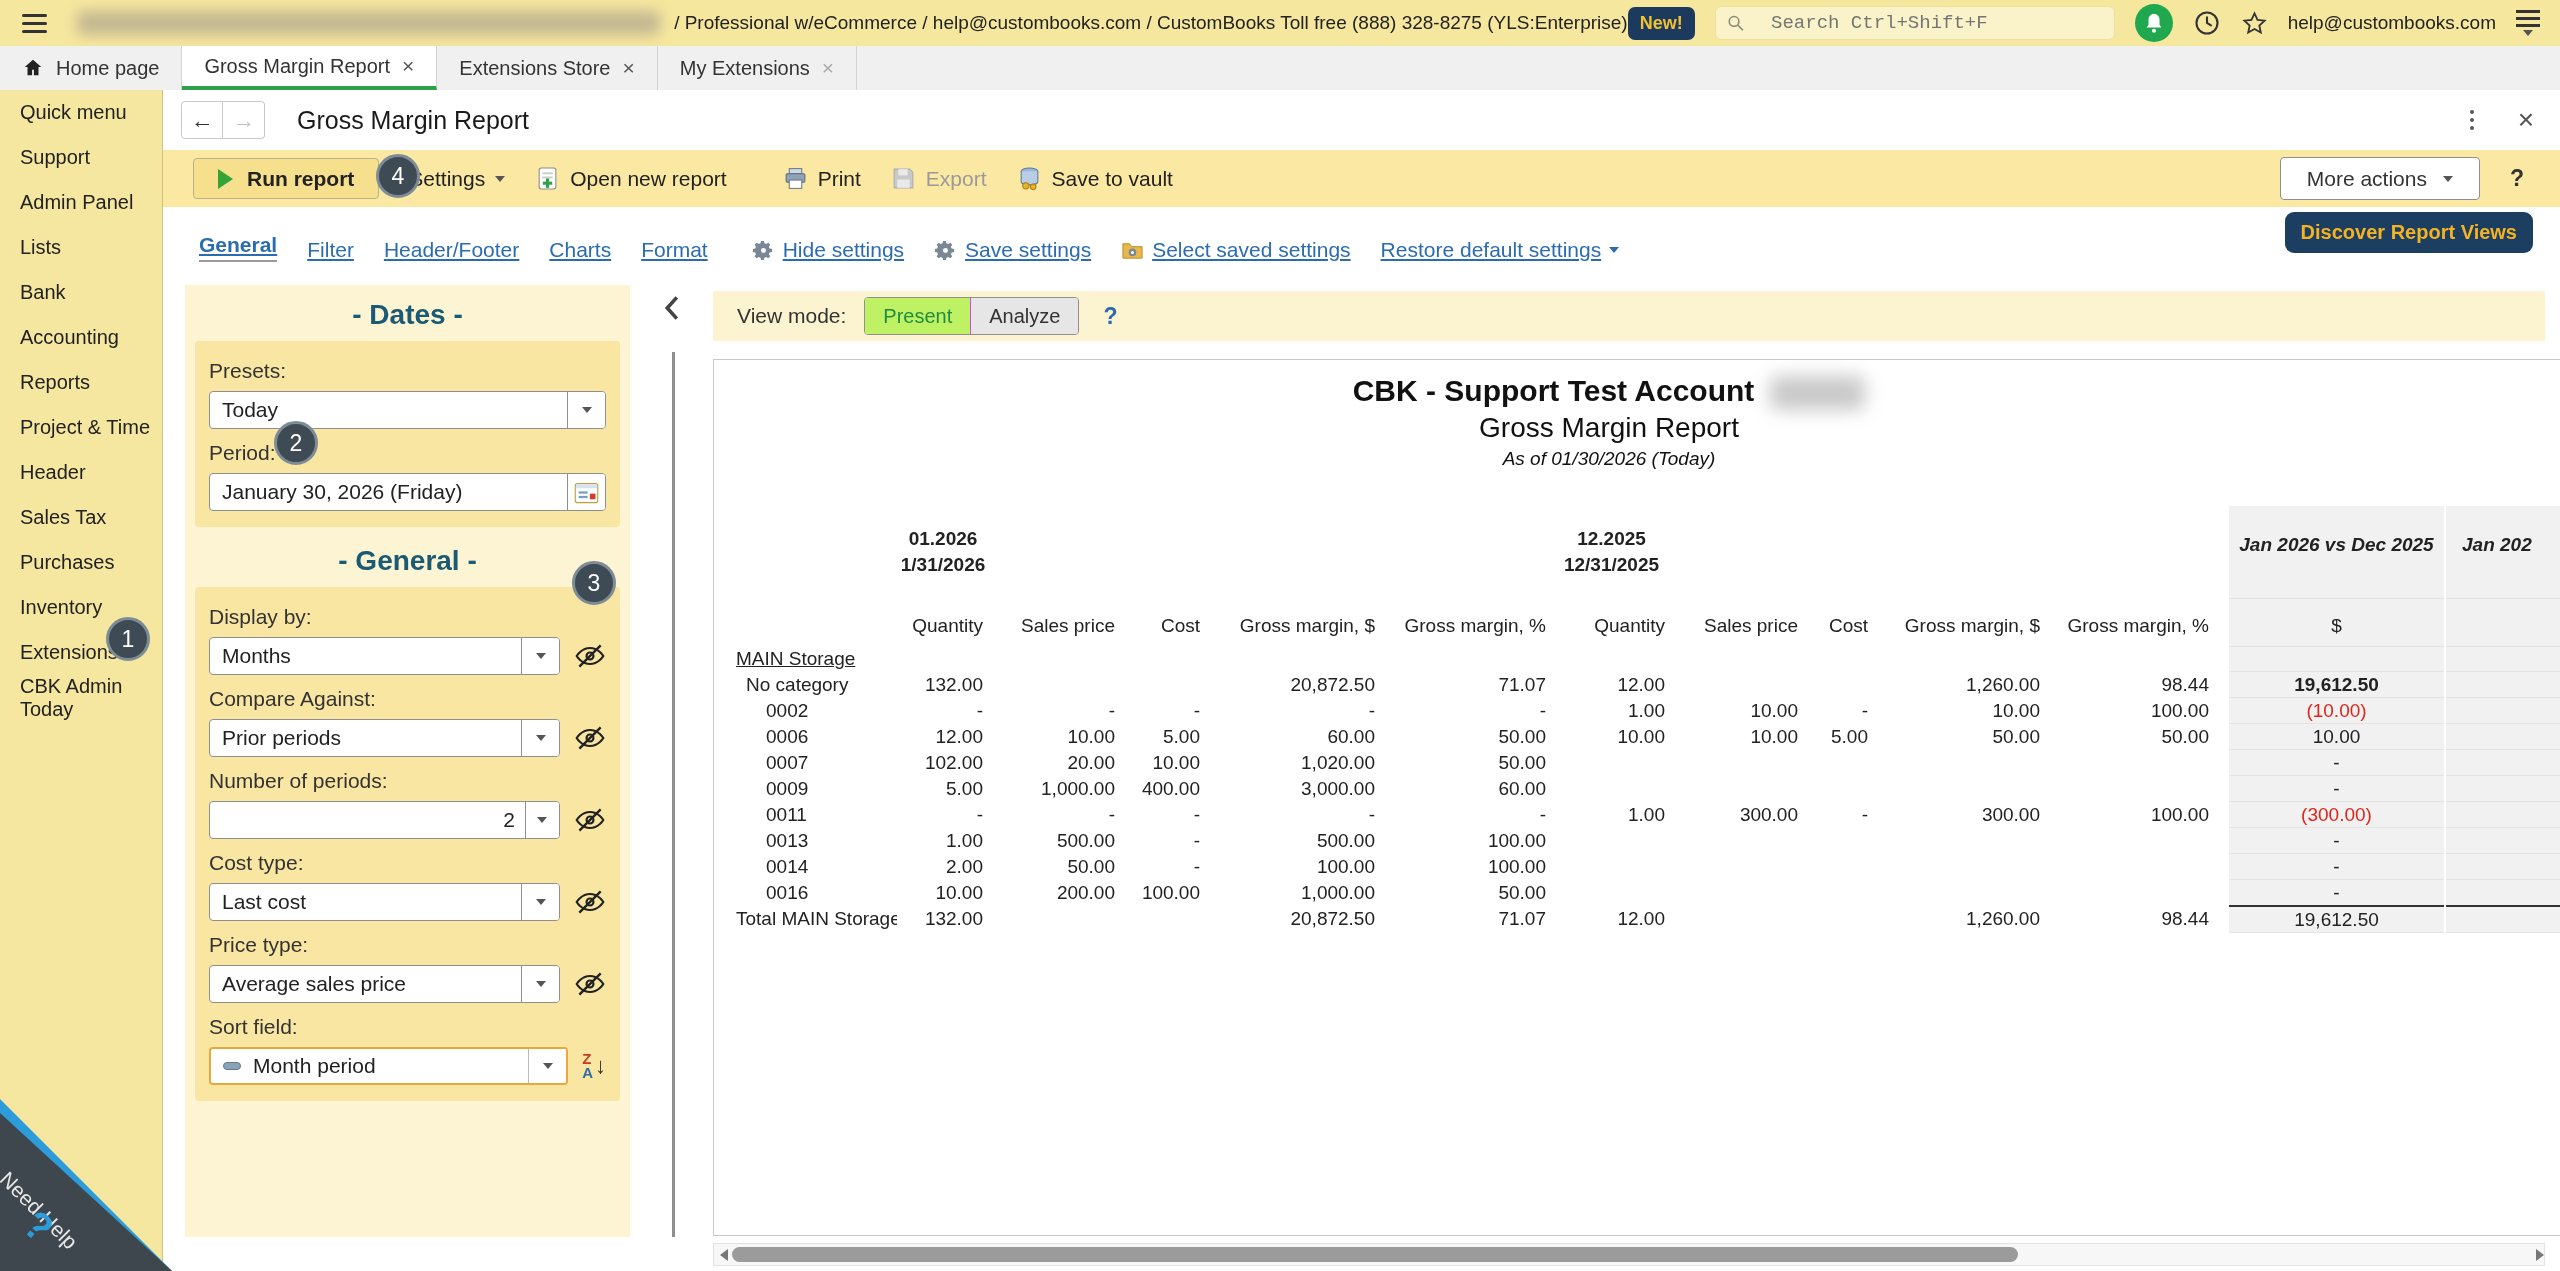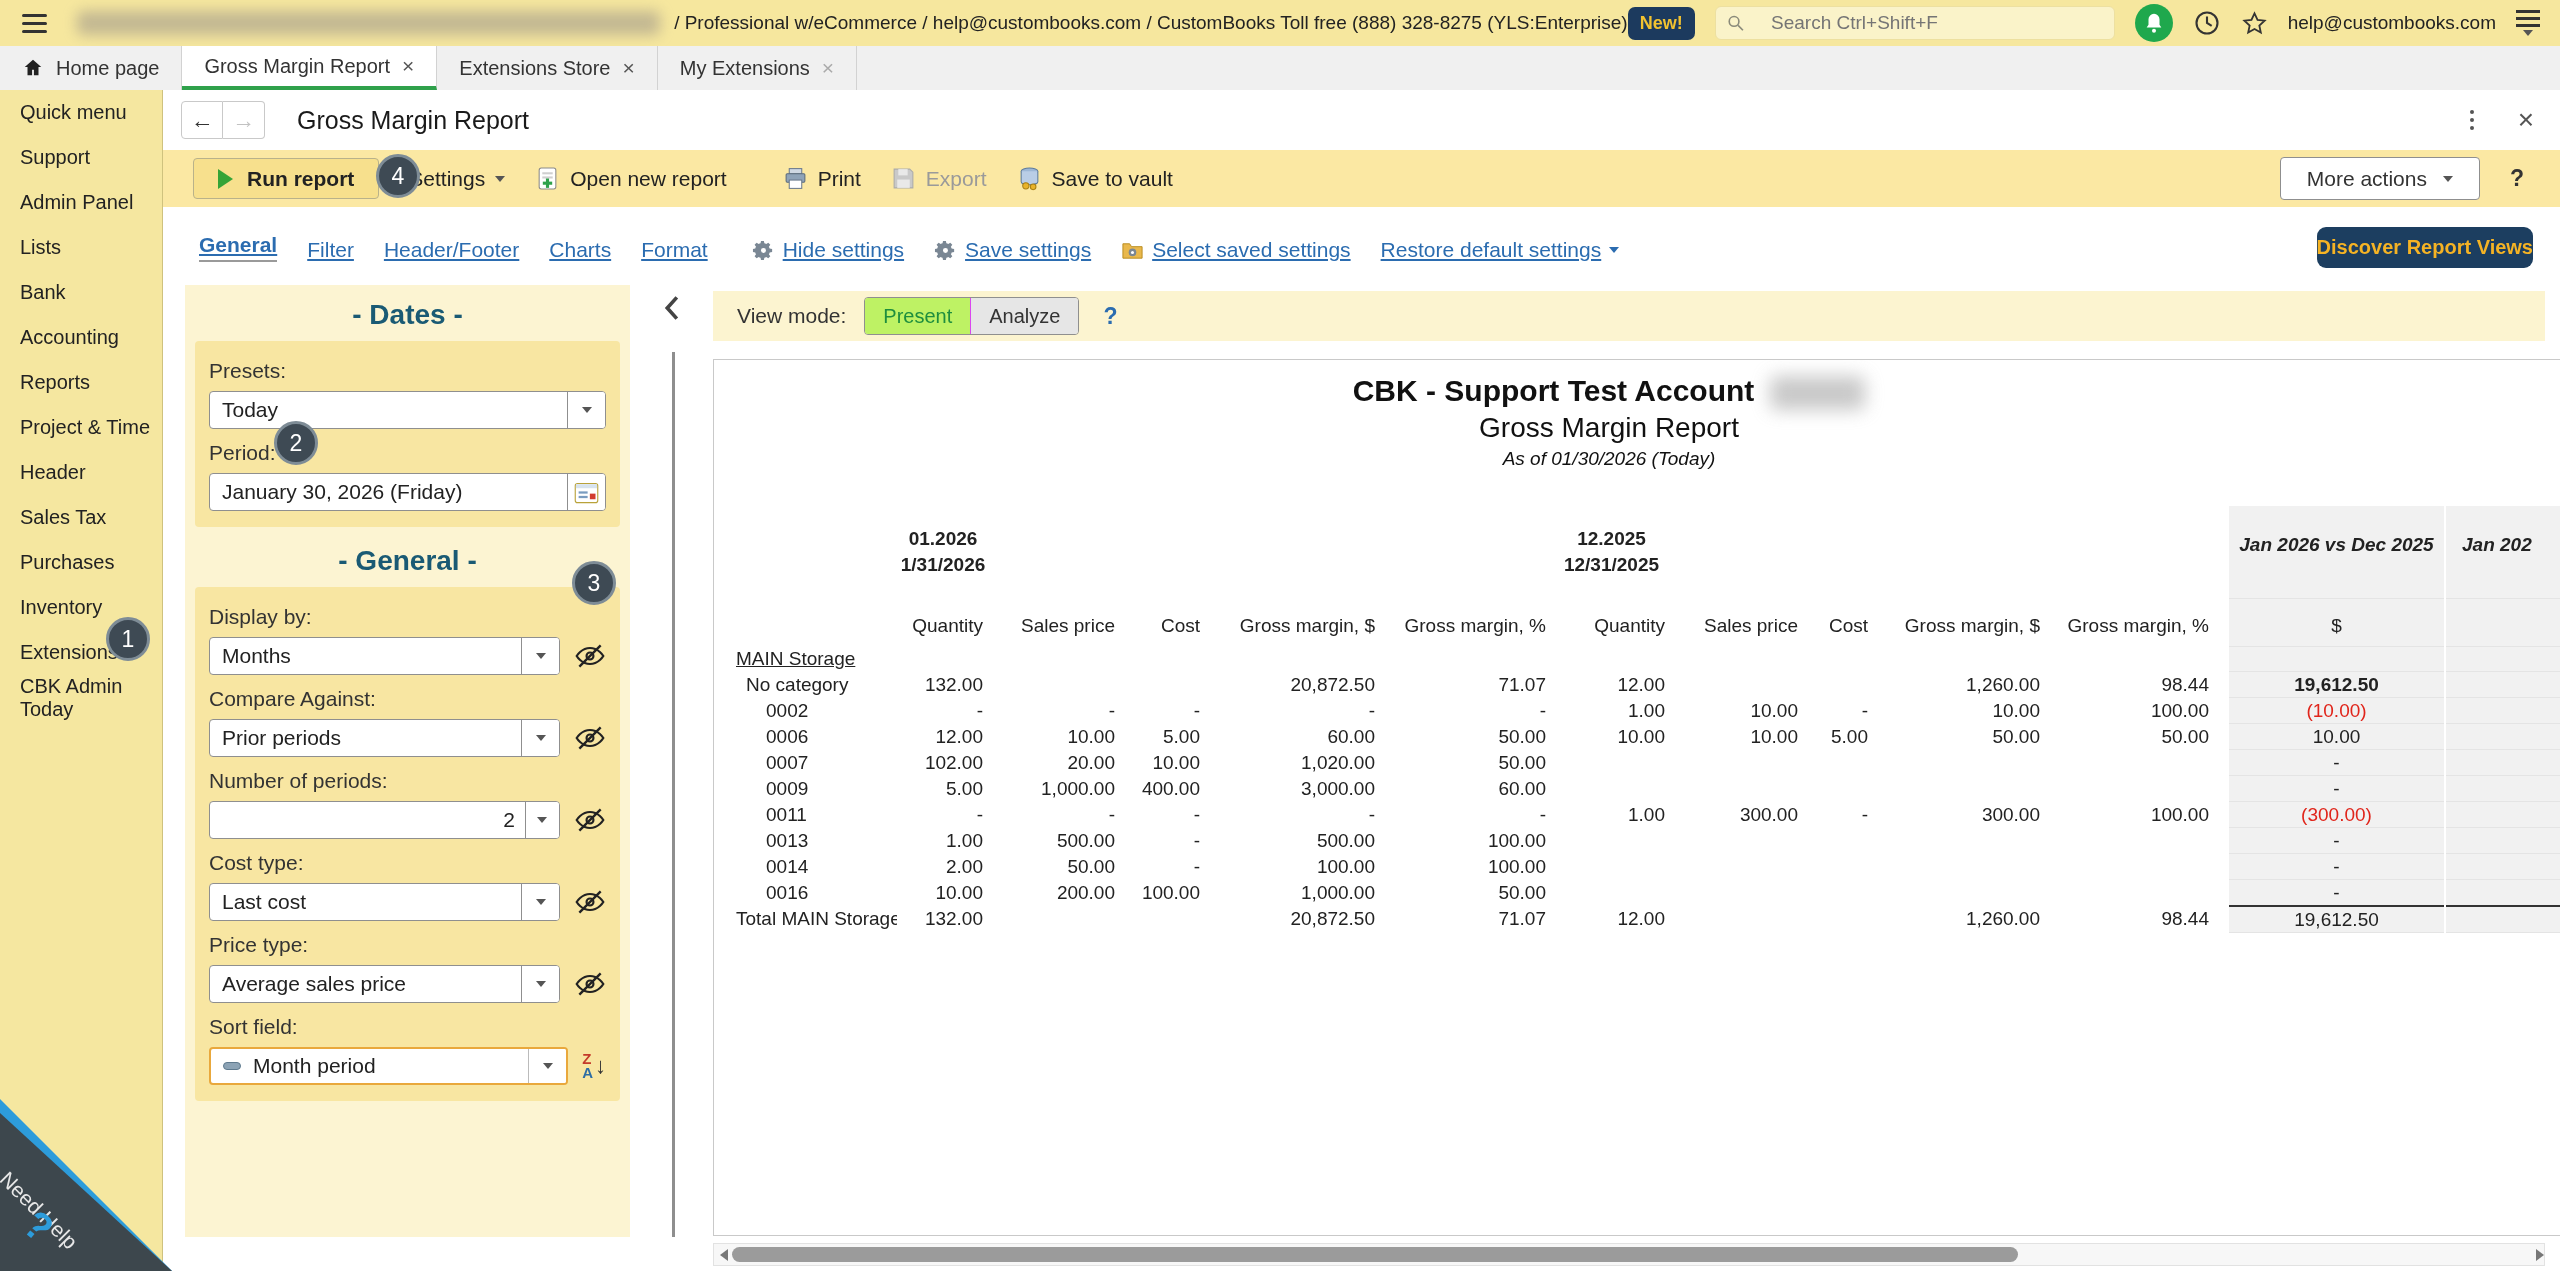--- a/index.html
+++ b/index.html
@@ -8,21 +8,21 @@
 
   
   .topbar{position:absolute;left:0;top:0;width:2560px;height:46px;background:#F6E79E;display:flex;align-items:center;padding:0 14px;}
   .hamburger{width:30px;display:flex;flex-direction:column;gap:5px;margin-left:8px;}
   .hamburger i{display:block;height:3px;background:#333;border-radius:2px;}
   .blur-blob{width:690px;height:24px;background:#a89f8c;opacity:.65;border-radius:5px;filter:blur(7px);margin:0 14px 0 30px;}
   .crumb{font-size:19px;color:#222;white-space:nowrap;}
   .topbar-right{margin-left:auto;display:flex;align-items:center;gap:20px;padding-right:6px;}
   .new-badge{background:#1C3A5E;color:#F2C230;font-weight:bold;font-size:18px;padding:6px 12px;border-radius:7px;}
   .searchbox{display:flex;align-items:center;gap:8px;background:#FAF3C9;border:1px solid #EDE0A0;border-radius:6px;height:34px;width:400px;padding:0 10px;}
-  .searchbox input{border:none;outline:none;background:transparent;font-size:19px;color:#000000;width:100%;font-family:Liberation Sans, sans-serif;margin-left:18px;}
+  .searchbox input{border:none;outline:none;background:transparent;font-size:19px;color:#000000;width:100%;font-family:Liberation Mono, monospace;margin-left:18px;}
   .bell-circle{width:38px;height:38px;border-radius:50%;background:#1FA84D;display:flex;align-items:center;justify-content:center;}
   .email{font-size:19px;color:#222;}
   .menu-lines{display:flex;flex-direction:column;gap:4px;align-items:flex-end;}
   .menu-lines i{display:block;width:24px;height:3px;background:#333;}
   .caret{width:0;height:0;border-left:6px solid transparent;border-right:6px solid transparent;border-top:7px solid #555;display:inline-block;}
   .caret.sm{border-left-width:5px;border-right-width:5px;border-top-width:6px;}
 
   
   .tabbar{position:absolute;left:0;top:46px;width:2560px;height:53px;background:#F0F0F0;border-bottom:1px solid #D8D8D8;display:flex;text-align:center;}
   .tab{display:flex;align-items:center;gap:12px;padding:0 22px;font-size:20px;color:#333;border-right:1px solid #D2D2D2;height:44px;}
@@ -59,21 +59,21 @@
   .play{width:0;height:0;border-top:10px solid transparent;border-bottom:10px solid transparent;border-left:15px solid #35A437;}
   .tool-link{display:flex;align-items:center;gap:10px;font-size:21px;color:#222;}
   .tool-link.disabled{color:#9A9A9A;}
   .more-actions{margin-left:auto;background:#fff;border:1px solid #8F8F8F;border-radius:4px;height:43px;padding:0 26px;font-size:21px;color:#333;display:flex;align-items:center;gap:16px;}
   .tb-q{font-size:23px;font-weight:bold;color:#333;margin-right:6px;}
 
   
   .links-row{height:55px;display:flex;align-items:flex-end;gap:30px;padding:0 36px;background:#fff;font-size:21px;}
   .slink{color:#2B6CB0;text-decoration:underline;display:flex;align-items:center;gap:8px;}
   .slink.active{font-weight:bold;border-bottom:2px solid #9A9A9A;padding-bottom:3px;}
-  .discover{position:absolute;right:27px;top:137px;background:#1C3E60;color:#F5B324;font-weight:bold;font-size:20px;padding:9px 0;border-radius:9px;z-index:25;}
+  .discover{position:absolute;right:27px;top:122px;background:#1C3E60;color:#F5B324;font-weight:bold;font-size:20px;padding:9px 16px;border-radius:9px;z-index:25;}
 
   
   .content{position:absolute;left:0;top:172px;right:0;bottom:0;background:#fff;}
   .settings-panel{position:absolute;left:22px;top:23px;width:445px;height:952px;background:#FCF4D2;padding:6px 10px;}
   .panel-h{font-size:28px;font-weight:bold;color:#1A5A74;text-align:center;margin:8px 0 10px;}
   .group-box{background:#F8E6A2;border-radius:4px;padding:6px 14px 16px;}
   .fld-label{font-size:21px;color:#333;margin:12px 0 8px;}
   .sel{display:flex;height:38px;background:#fff;border:1px solid #8F8F8F;border-radius:4px;overflow:hidden;align-items:center;flex:1;}
   .sel .txt{flex:1;padding:0 12px;font-size:21px;color:#222;white-space:nowrap;overflow:hidden;}
   .arrow-seg{width:38px;height:100%;border-left:1px solid #8F8F8F;display:flex;align-items:center;justify-content:center;background:#fff;}

